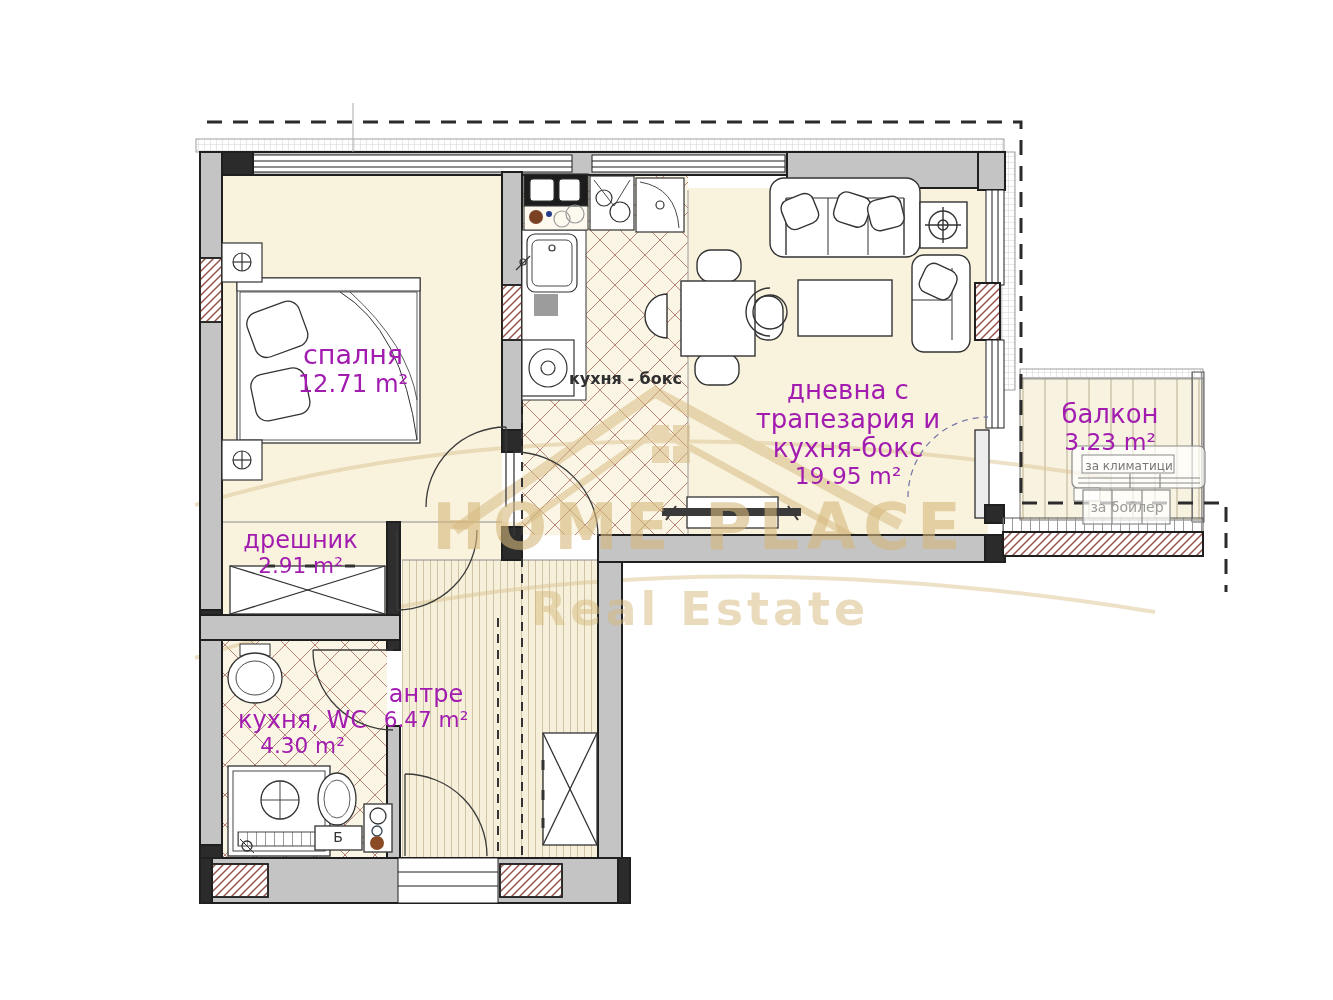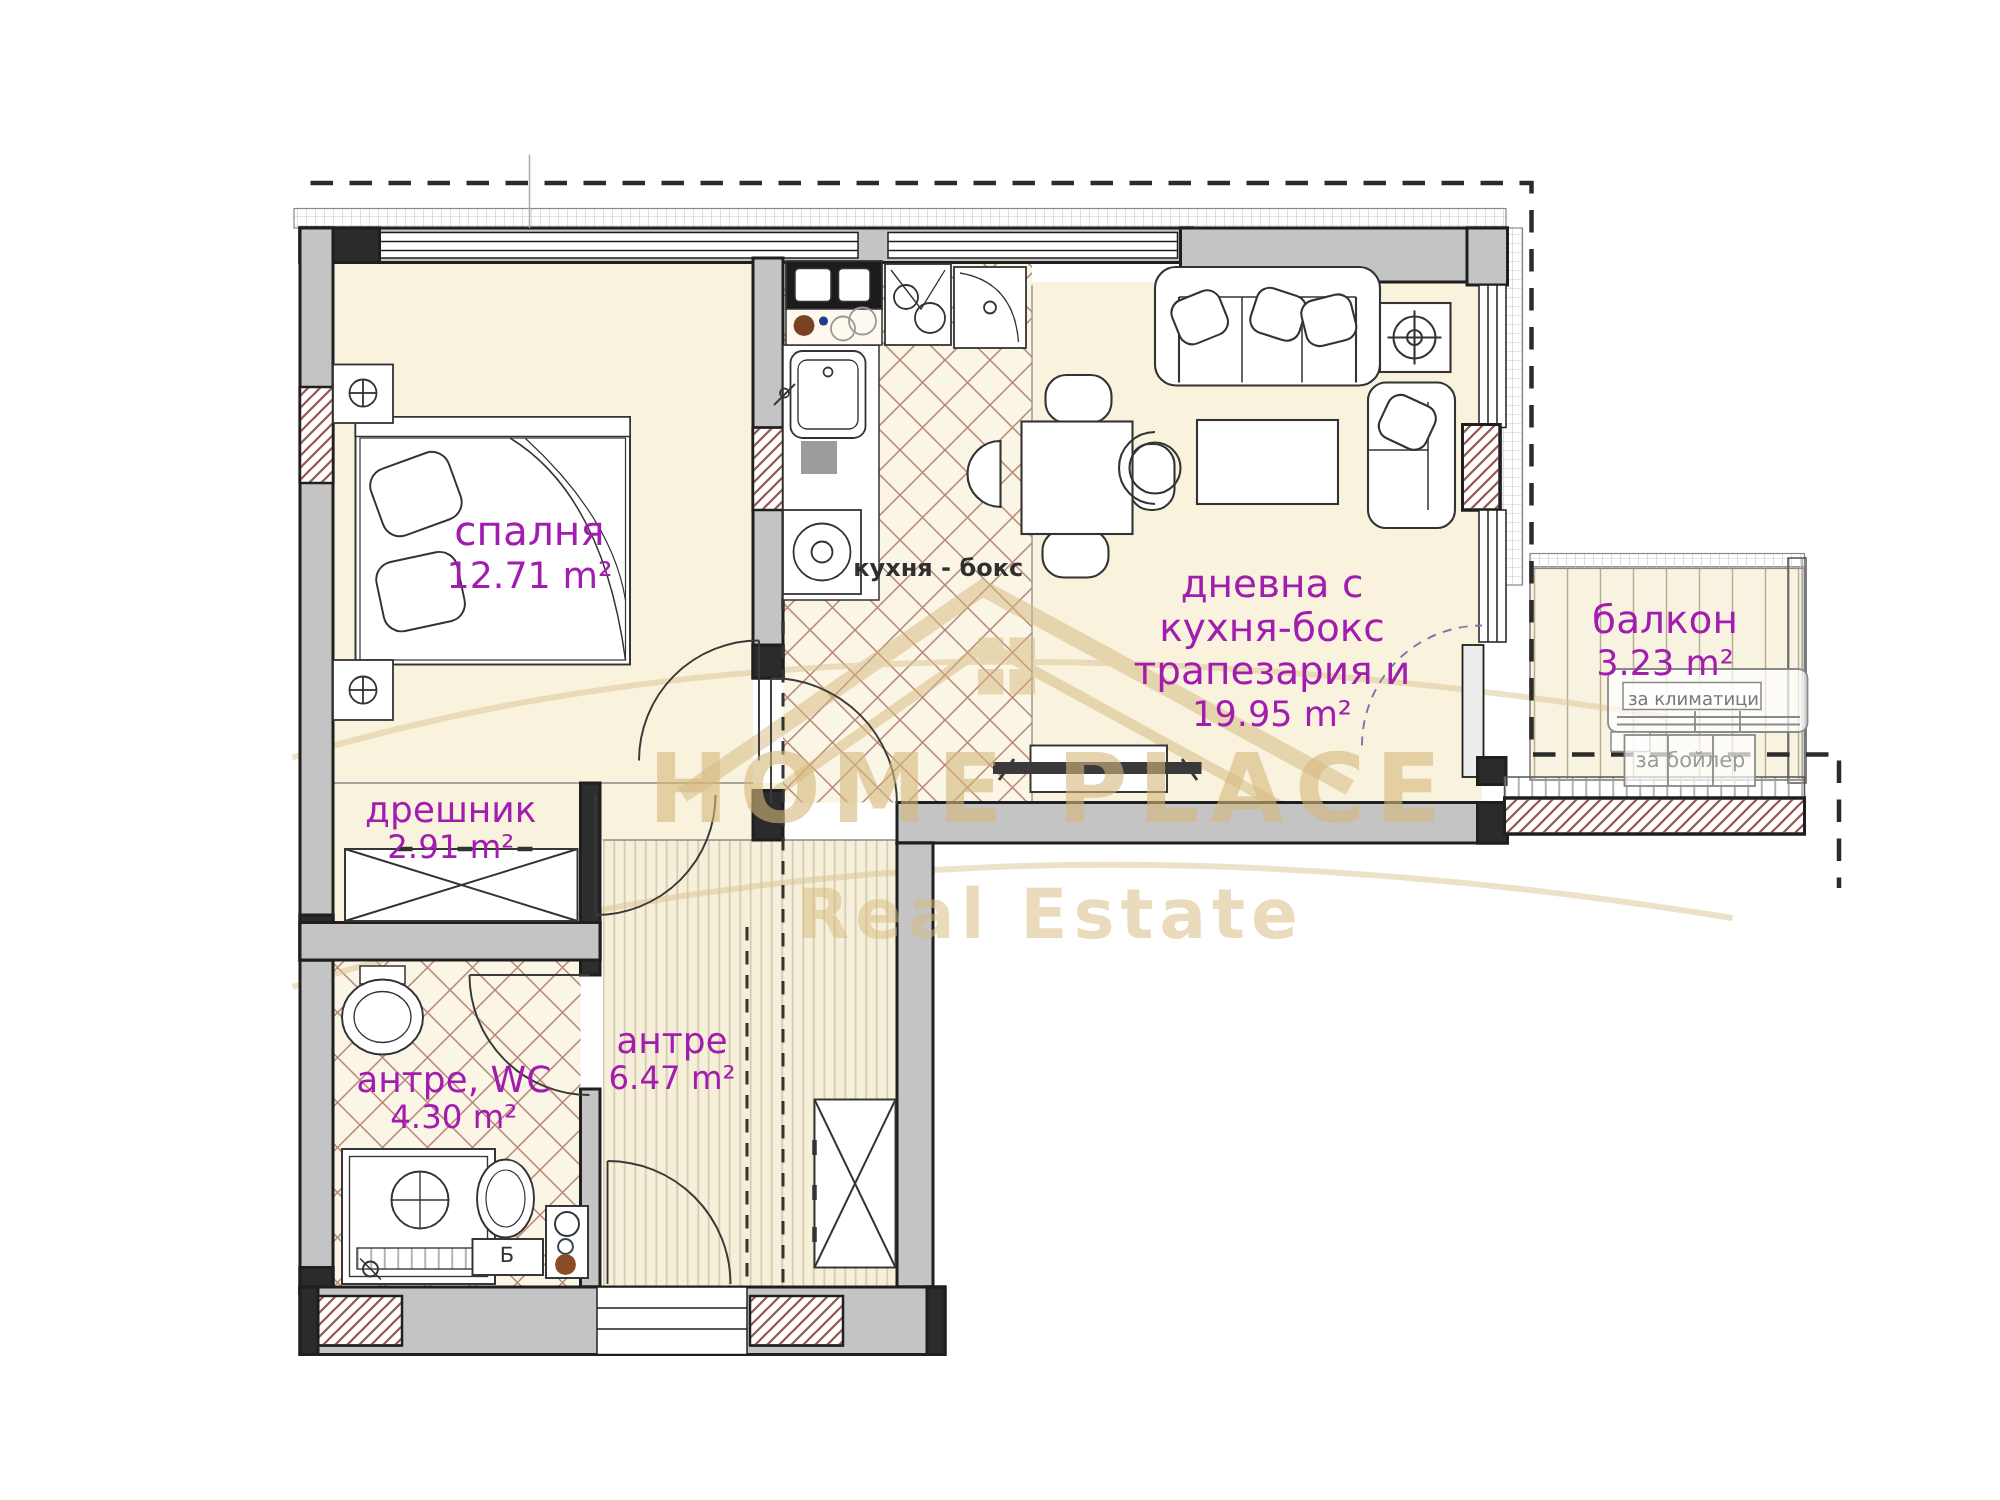--- a/index.html
+++ b/index.html
@@ -308,41 +308,41 @@
   <div class="wm" style="left:480px;top:582px;width:440px;font-size:46px;letter-spacing:4px;color:rgba(213,184,124,.5);">Real Estate</div>
   <div class="wm" style="left:420px;top:490px;width:560px;font-size:64px;letter-spacing:7px;">HOME PLACE</div>
 
   <div class="lbl" style="left:253px;top:340px;width:200px;font-size:27px;">
     <div>спалня</div>
     <div class="area">12.71 m²</div>
   </div>
 
   <div class="lbl" style="left:742px;top:376px;width:212px;font-size:26px;">
     <div>дневна с</div>
+    <div>трапезария и</div>
     <div>кухня-бокс</div>
-    <div>трапезария и</div>
     <div class="area">19.95 m²</div>
   </div>
 
   <div class="lbl" style="left:1035px;top:400px;width:150px;font-size:26px;">
     <div>балкон</div>
     <div class="area">3.23 m²</div>
   </div>
 
   <div class="lbl" style="left:233px;top:527px;width:135px;font-size:24px;">
     <div>дрешник</div>
     <div class="area">2.91 m²</div>
   </div>
 
   <div class="lbl" style="left:235px;top:707px;width:135px;font-size:24px;">
-    <div>антре, WC</div>
+    <div>кухня, WC</div>
     <div class="area">4.30 m²</div>
   </div>
 
-  <div class="lbl" style="left:398px;top:681px;width:100px;font-size:24px;">
+  <div class="lbl" style="left:376px;top:681px;width:100px;font-size:24px;">
     <div>антре</div>
     <div class="area">6.47 m²</div>
   </div>
 
   <div class="tiny" style="left:558px;top:369px;width:135px;font-size:16px;font-weight:600;color:#2f2f2f;">кухня - бокс</div>
   <div class="tiny" style="left:1084px;top:459px;width:90px;font-size:12px;color:#777;">за климатици</div>
   <div class="tiny" style="left:1086px;top:499px;width:82px;font-size:14px;color:#9a9a9a;">за бойлер</div>
   <div class="tiny" style="left:329px;top:829px;width:18px;font-size:14px;color:#333;">Б</div>
 </div>
 

